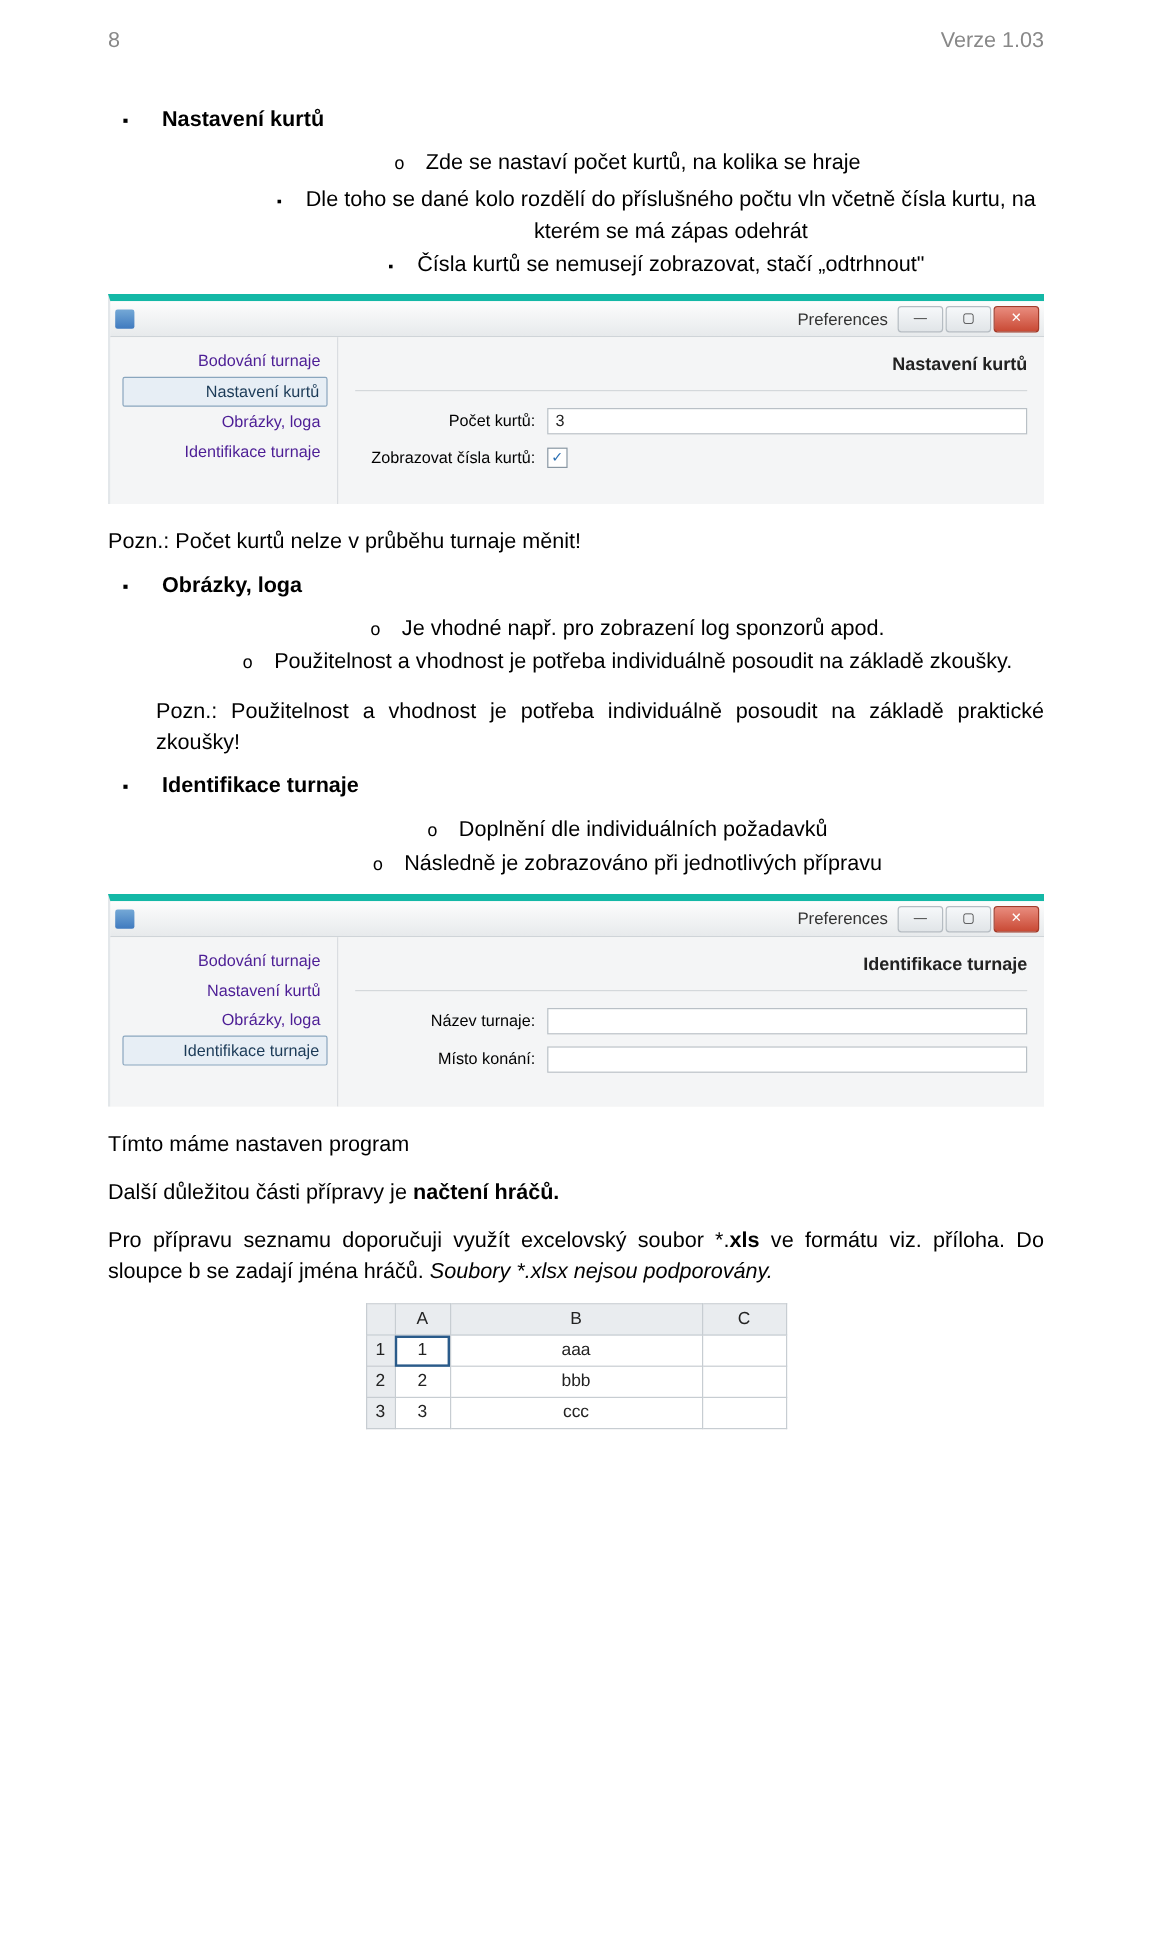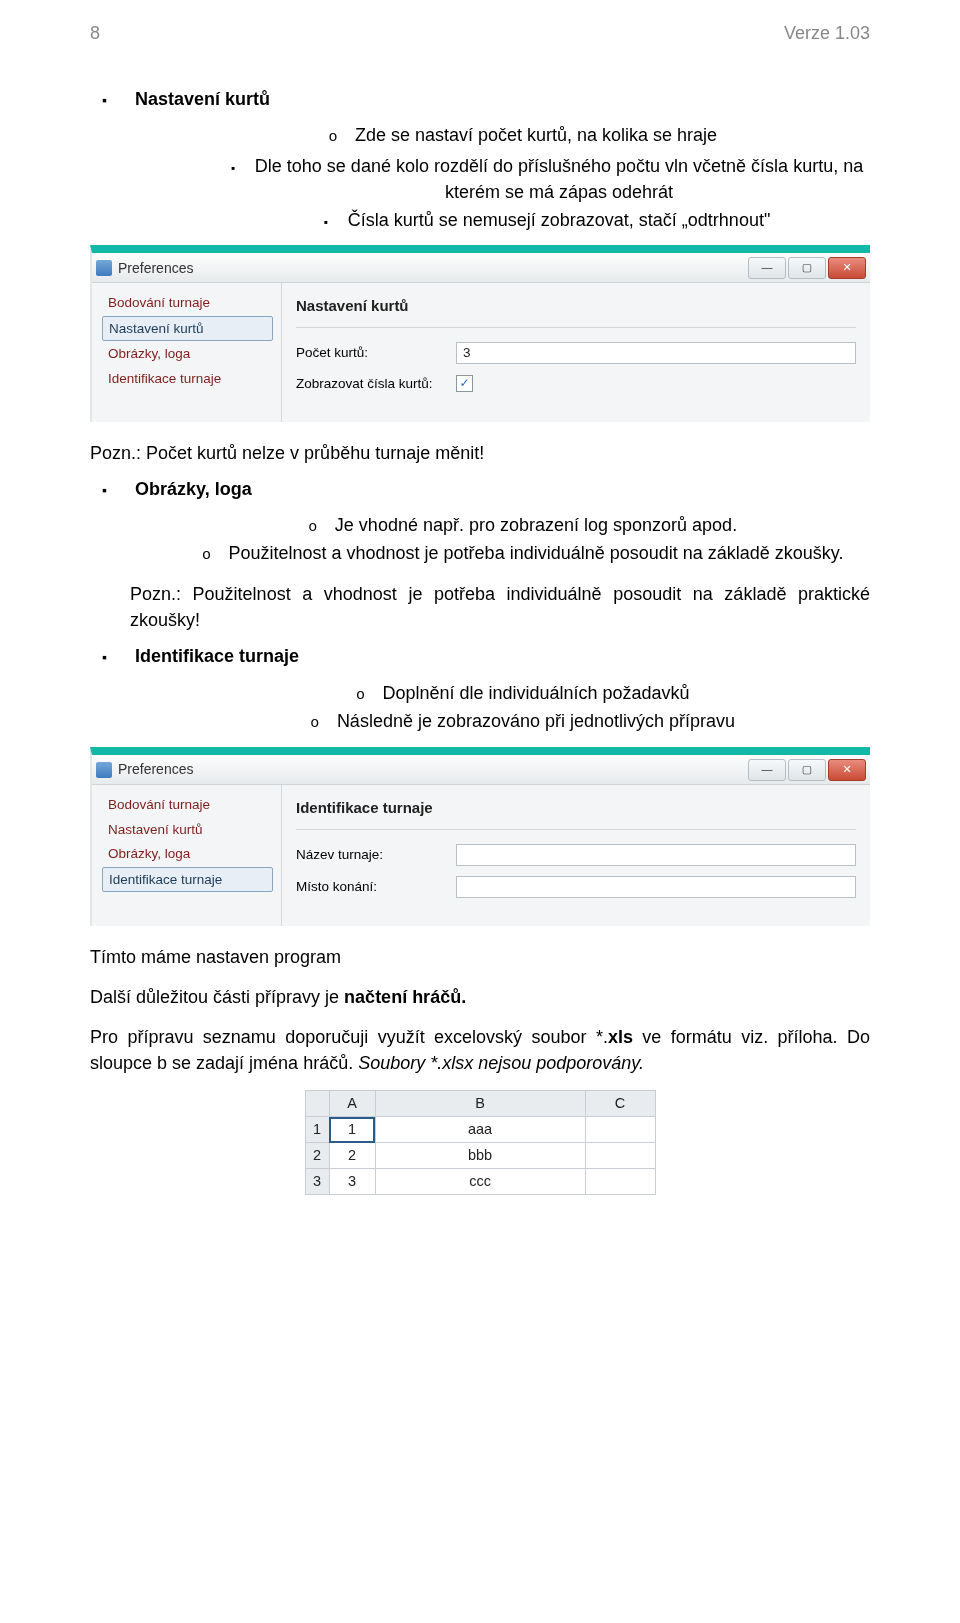--- a/index.html
+++ b/index.html
@@ -75,25 +75,26 @@
   .para-indent {
     margin: 14px 0 10px 40px;
     text-align: justify;
   }
   .bold { font-weight: bold; }
   .italic { font-style: italic; }
 
   
   .screenshot {
     margin: 6px 0 18px 0;
-    border-top: 8px solid #14b8a6;
+    border-top: 6px solid #14b8a6;
     border-left: 2px solid #e3e7ea;
     font-size: 14px;
     color: #222;
     background: #f4f5f6;
+    text-align: right;
   }
   .win-titlebar {
     display: flex;
     align-items: center;
     background: linear-gradient(#fdfdfd, #e7eaec);
     border-bottom: 1px solid #cfd4d8;
     padding: 3px 4px;
     height: 30px;
     box-sizing: border-box;
     gap: 6px;
@@ -137,21 +138,21 @@
   .win-sidebar {
     width: 190px;
     padding: 8px 8px 12px 10px;
     border-right: 1px solid #d4d8db;
     box-sizing: border-box;
   }
   .side-item {
     padding: 2px 6px;
     margin-bottom: 1px;
     font-size: 13.5px;
-    color: #7f1d1d;
+    color: #4c1d95;
     border-radius: 2px;
   }
   .side-item.selected {
     border: 1px solid #8aa6be;
     background: #e7eef5;
     color: #1b3a57;
   }
   .win-main {
     flex: 1;
     padding: 8px 14px 18px 14px;

